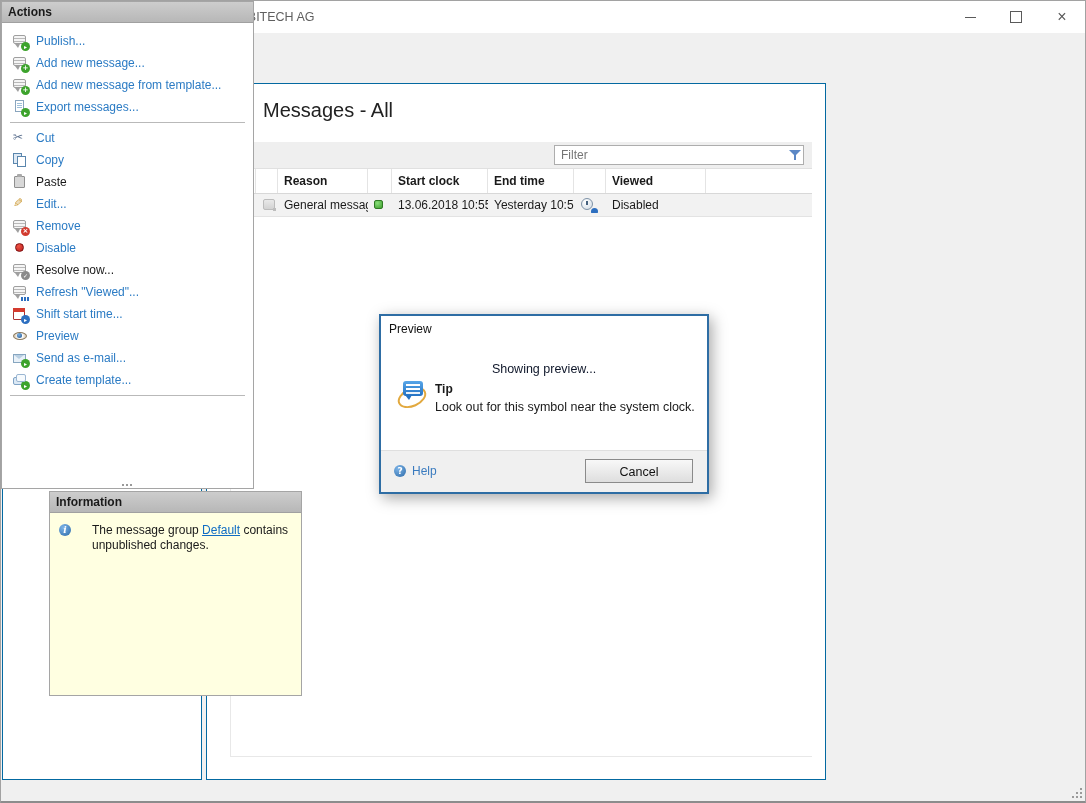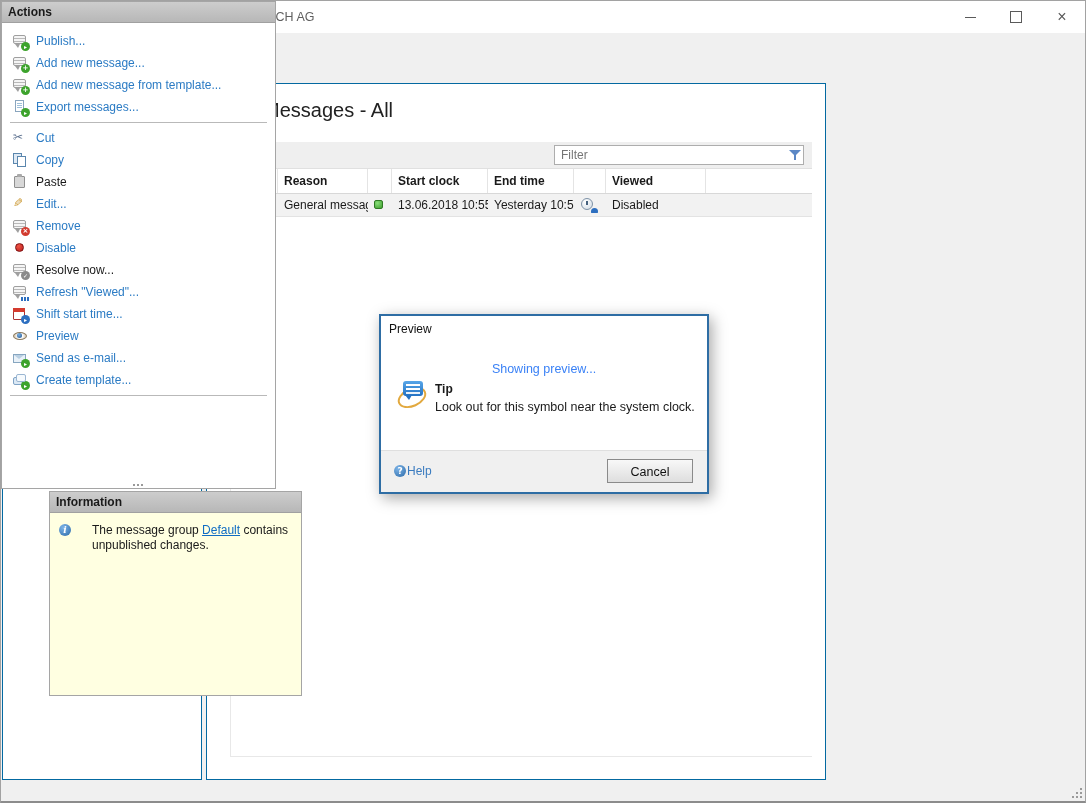--- a/index.html
+++ b/index.html
@@ -27,21 +27,21 @@
   .arrow-back{--ac:#48ab3f;}
   .arrow-fwd{--ac:#bdbdbd;transform:scaleX(-1);}
   .lbl-fwd{color:#9a9a9a;}
 
   
   .panel{position:absolute;background:#fff;border:1px solid #0369a1;box-sizing:border-box;}
   .panel-hdr{height:20px;background:linear-gradient(#cdcdcd,#b7b7b7);border-bottom:1px solid #a0a0a0;font-weight:bold;display:flex;align-items:center;padding-left:6px;}
   #nav-panel{left:1px;top:82px;width:200px;height:697px;}
   #main-panel{left:205px;top:82px;width:620px;height:697px;}
   #right-panel{left:830px;top:82px;width:253px;height:697px;border:none;background:transparent;}
-  #actions-panel{position:absolute;left:0;top:0;width:275px;height:488px;background:#fff;border:1px solid #a5a5a5;box-sizing:border-box;}
+  #actions-panel{position:absolute;left:0;top:0;width:253px;height:488px;background:#fff;border:1px solid #a5a5a5;box-sizing:border-box;}
   #info-panel{position:absolute;left:0;top:490px;width:253px;height:205px;background:#ffffe1;border:1px solid #a5a5a5;box-sizing:border-box;margin-left:48px;}
 
   
   .tree{padding-top:5px;}
   .tree-row{height:18px;display:flex;align-items:center;gap:4px;white-space:nowrap;}
   .tree-row.selected{background:#d2d2d2;}
   .exp{width:12px;height:12px;position:relative;flex:none;display:inline-block;}
   .exp::before{content:"";position:absolute;left:3px;top:2px;width:5px;height:5px;border-right:1.6px solid #3c3c3c;border-bottom:1.6px solid #3c3c3c;transform:rotate(45deg);}
   .exp.right::before{border-color:#a0a0a0;transform:rotate(-45deg);left:2px;top:3px;}
   .exp.none::before{display:none;}
@@ -139,31 +139,31 @@
   .sep{height:1px;background:#b9b9b9;margin:4px 8px 4px 8px;}
   .grip-dots{position:absolute;left:50%;bottom:2px;width:2px;height:2px;background:#9a9a9a;box-shadow:4px 0 0 #9a9a9a,8px 0 0 #9a9a9a;transform:translateX(-6px);}
 
   
   .info-body{padding:10px 8px;display:flex;gap:20px;align-items:flex-start;line-height:15px;}
   .info-link{color:#0f6cc4;text-decoration:underline;}
 
   
   .dialog{position:absolute;left:378px;top:313px;width:330px;height:180px;background:#fff;border:2px solid #2e6da4;box-sizing:border-box;box-shadow:3px 4px 14px rgba(0,0,0,.35);z-index:50;}
   .dlg-title{position:absolute;left:8px;top:6px;font-size:12px;color:#111;}
-  .dlg-status{position:absolute;left:0;right:0;top:46px;text-align:center;font-size:12.5px;color:#3b82f6;}
+  .dlg-status{position:absolute;left:0;right:0;top:46px;text-align:center;font-size:12.5px;color:#0f172a;}
   .tip-ic{position:absolute;left:16px;top:64px;width:32px;height:30px;}
   .tip-ring{position:absolute;left:0;top:8px;width:26px;height:15px;border:2px solid #e2a93f;border-radius:50%;transform:rotate(-24deg);}
   .tip-bubble{position:absolute;left:6px;top:1px;width:20px;height:15px;background:linear-gradient(#58a6e8,#2573c4);border-radius:3px;}
   .tip-bubble::before{content:"";position:absolute;left:3px;top:3px;width:14px;height:2px;background:#fff;box-shadow:0 4px 0 #fff,0 8px 0 rgba(255,255,255,.9);}
   .tip-bubble::after{content:"";position:absolute;left:2px;bottom:-4px;border-left:4px solid transparent;border-right:3px solid transparent;border-top:5px solid #2573c4;}
   .tip-title{position:absolute;left:54px;top:66px;font-weight:bold;}
   .tip-text{position:absolute;left:54px;top:84px;font-size:12.5px;}
   .dlg-footer{position:absolute;left:0;right:0;bottom:0;height:41px;background:#f0f0f0;border-top:1px solid #dfdfdf;}
-  .dlg-help{position:absolute;left:12px;top:13px;display:flex;align-items:center;color:#3a7bbf;}
-  .dlg-cancel{position:absolute;right:14px;top:8px;width:86px;height:24px;background:linear-gradient(#f8f8f8,#dedede);border:1px solid #8a8a8a;font:12.5px "Liberation Sans",sans-serif;color:#111;text-align:center;line-height:22px;}
+  .dlg-help{position:absolute;left:12px;top:13px;display:flex;align-items:center;gap:5px;color:#3a7bbf;}
+  .dlg-cancel{position:absolute;right:14px;top:8px;width:108px;height:24px;background:linear-gradient(#f8f8f8,#dedede);border:1px solid #8a8a8a;font:12.5px "Liberation Sans",sans-serif;color:#111;text-align:center;line-height:22px;}
 
   
   .statusbar{position:absolute;left:0;right:0;bottom:0;height:21px;background:#f0f0f0;}
   .resize-grip{position:absolute;right:3px;bottom:3px;width:2px;height:2px;background:#9a9a9a;box-shadow:-4px 0 0 #9a9a9a,-8px 0 0 #9a9a9a,0 -4px 0 #9a9a9a,-4px -4px 0 #9a9a9a,0 -8px 0 #9a9a9a;}
 </style>
 </head>
 <body>
 
 <div class="window">
 

